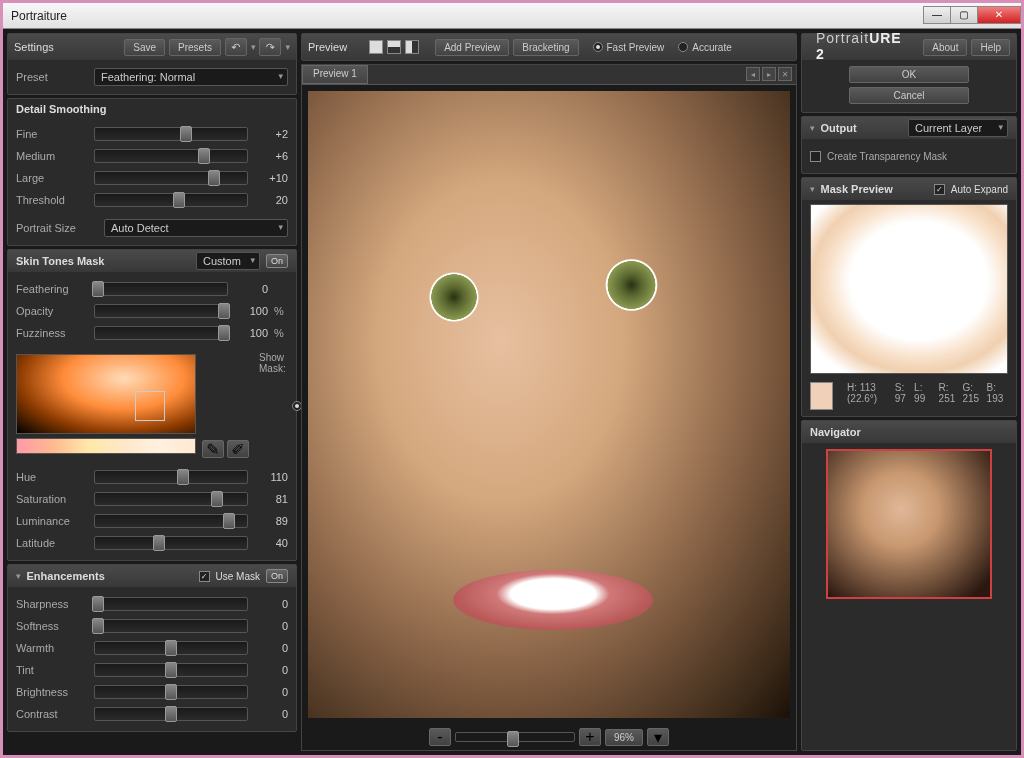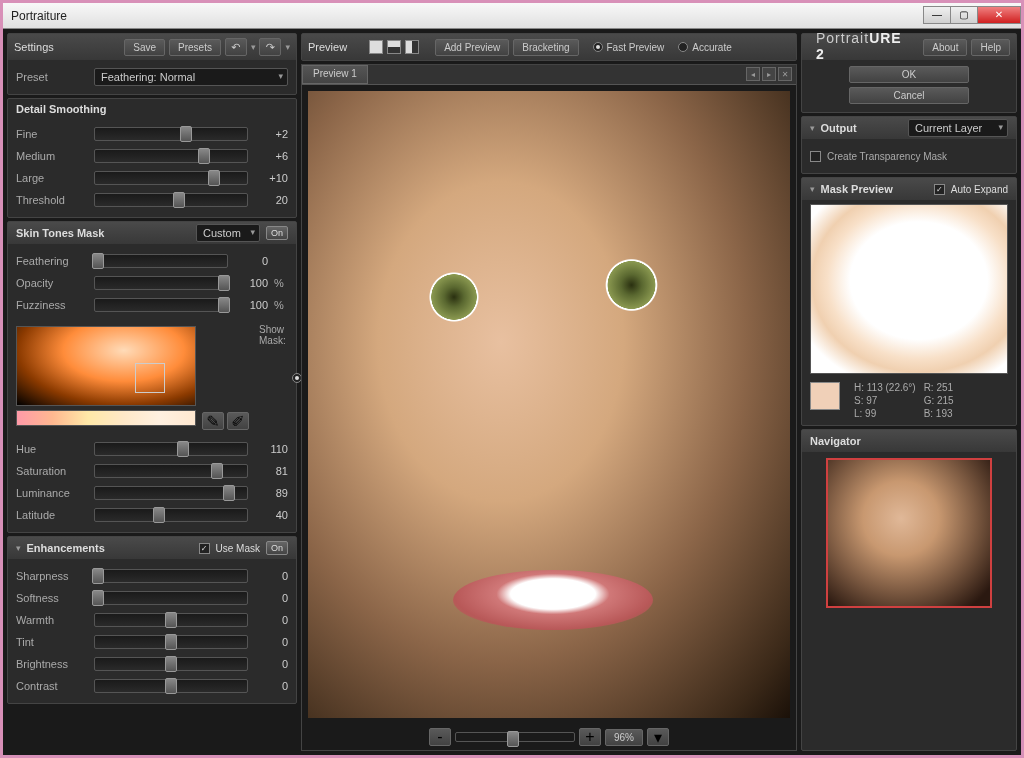--- a/index.html
+++ b/index.html
@@ -48,21 +48,21 @@
 .canvas { flex:1; margin:6px; background:radial-gradient(ellipse at 40% 40%,#e8c0a0 0%,#d4a87e 30%,#8b6548 60%,#3a2818 90%,#1a1008 100%); position:relative; overflow:hidden; }
 .zoom-bar { height:26px; display:flex; align-items:center; justify-content:center; gap:4px; padding:0 8px; }
 .zoom-slider { width:120px; height:10px; background:#1a1a1a; border:1px solid #555; border-radius:2px; position:relative; }
 .brand { font-size:14px;color:#ccc;text-align:left;padding:2px 8px 4px;letter-spacing:1px; }
 .brand b { font-weight:bold;color:#eee; }
 .ok-cancel { display:flex;flex-direction:column;gap:4px;padding:6px 32px 8px;align-items:center; }
 .wide-btn { width:120px;text-align:center; }
 .mask-prev { margin:4px 8px; height:170px; background:radial-gradient(ellipse at 55% 45%,#fff 20%,#fff 45%,#f8e0c8 60%,#f0d0b0 70%,#fff 85%); border:1px solid #555; }
 .swatch { width:30px;height:28px;background:#f0d0b8;border:1px solid #888;margin-right:6px; }
 .color-info { display:flex;padding:4px 8px 6px;font-size:10px;color:#aaa;gap:8px; }
-.ci-col { display:flex;flex-direction:column;gap:2px; }
+.ci-col { display:flex;flex-direction:row;gap:2px; }
 .nav-img { margin:6px 24px 8px;height:150px;background:radial-gradient(ellipse at 45% 40%,#e0b898 0%,#c89870 30%,#7a5840 60%,#2a1810 90%);border:2px solid #d04040; }
 .eye { position:absolute; border-radius:50%; }
 .eye1 { top:28%; left:22%; width:80px; height:60px; background:radial-gradient(circle at 50% 50%,#2a3010 0%,#5a6830 20%,#8a9850 45%,#fff 46%,#fff 48%,transparent 50%); }
 .eye2 { top:26%; right:24%; width:85px; height:62px; background:radial-gradient(circle at 50% 50%,#2a3010 0%,#5a6830 20%,#8a9850 45%,#fff 46%,#fff 48%,transparent 50%); }
 .mouth { position:absolute; bottom:14%; left:30%; width:200px; height:60px; background:radial-gradient(ellipse at 50% 40%,#fff 0%,#fff 30%,#d07878 40%,#b85858 70%,transparent 90%); border-radius:50%; }
 .sq { width:14px;height:14px;border:1px solid #888;cursor:pointer; }
 .sq-full { background:#ddd; }
 .sq-split-h { background:linear-gradient(to bottom,#ddd 50%,#333 50%); }
 .sq-split-v { background:linear-gradient(to right,#ddd 50%,#333 50%); }
 .on-btn { background:linear-gradient(#666,#444);border:1px solid #888;font-size:9px;color:#ddd;padding:1px 4px;border-radius:2px;cursor:pointer; }
@@ -127,20 +127,26 @@
               <span class="val">+10</span>
             </div>
             <div class="row">
               <span class="row-label">Threshold</span>
               <div class="slider">
                 <div class="thumb" style="left: 55%;"></div>
               </div>
               <span class="val">20</span>
             </div>
           </div>
+        <div class="body" style="padding-top:0">
+          <div class="row">
+            <span class="row-label" style="width:82px">Portrait Size</span>
+            <span class="sel" style="flex:1">Auto Detect</span>
+          </div>
+        </div>
       </div>
 
       <div class="panel">
         <div class="sec-hdr">
           <span style="font-weight:bold">Skin Tones Mask</span>
           <span class="spacer"></span>
           <span class="sel" style="width:64px">Custom</span>
           <span class="on-btn">On</span>
         </div>
         <div class="body" id="mask-rows1">

